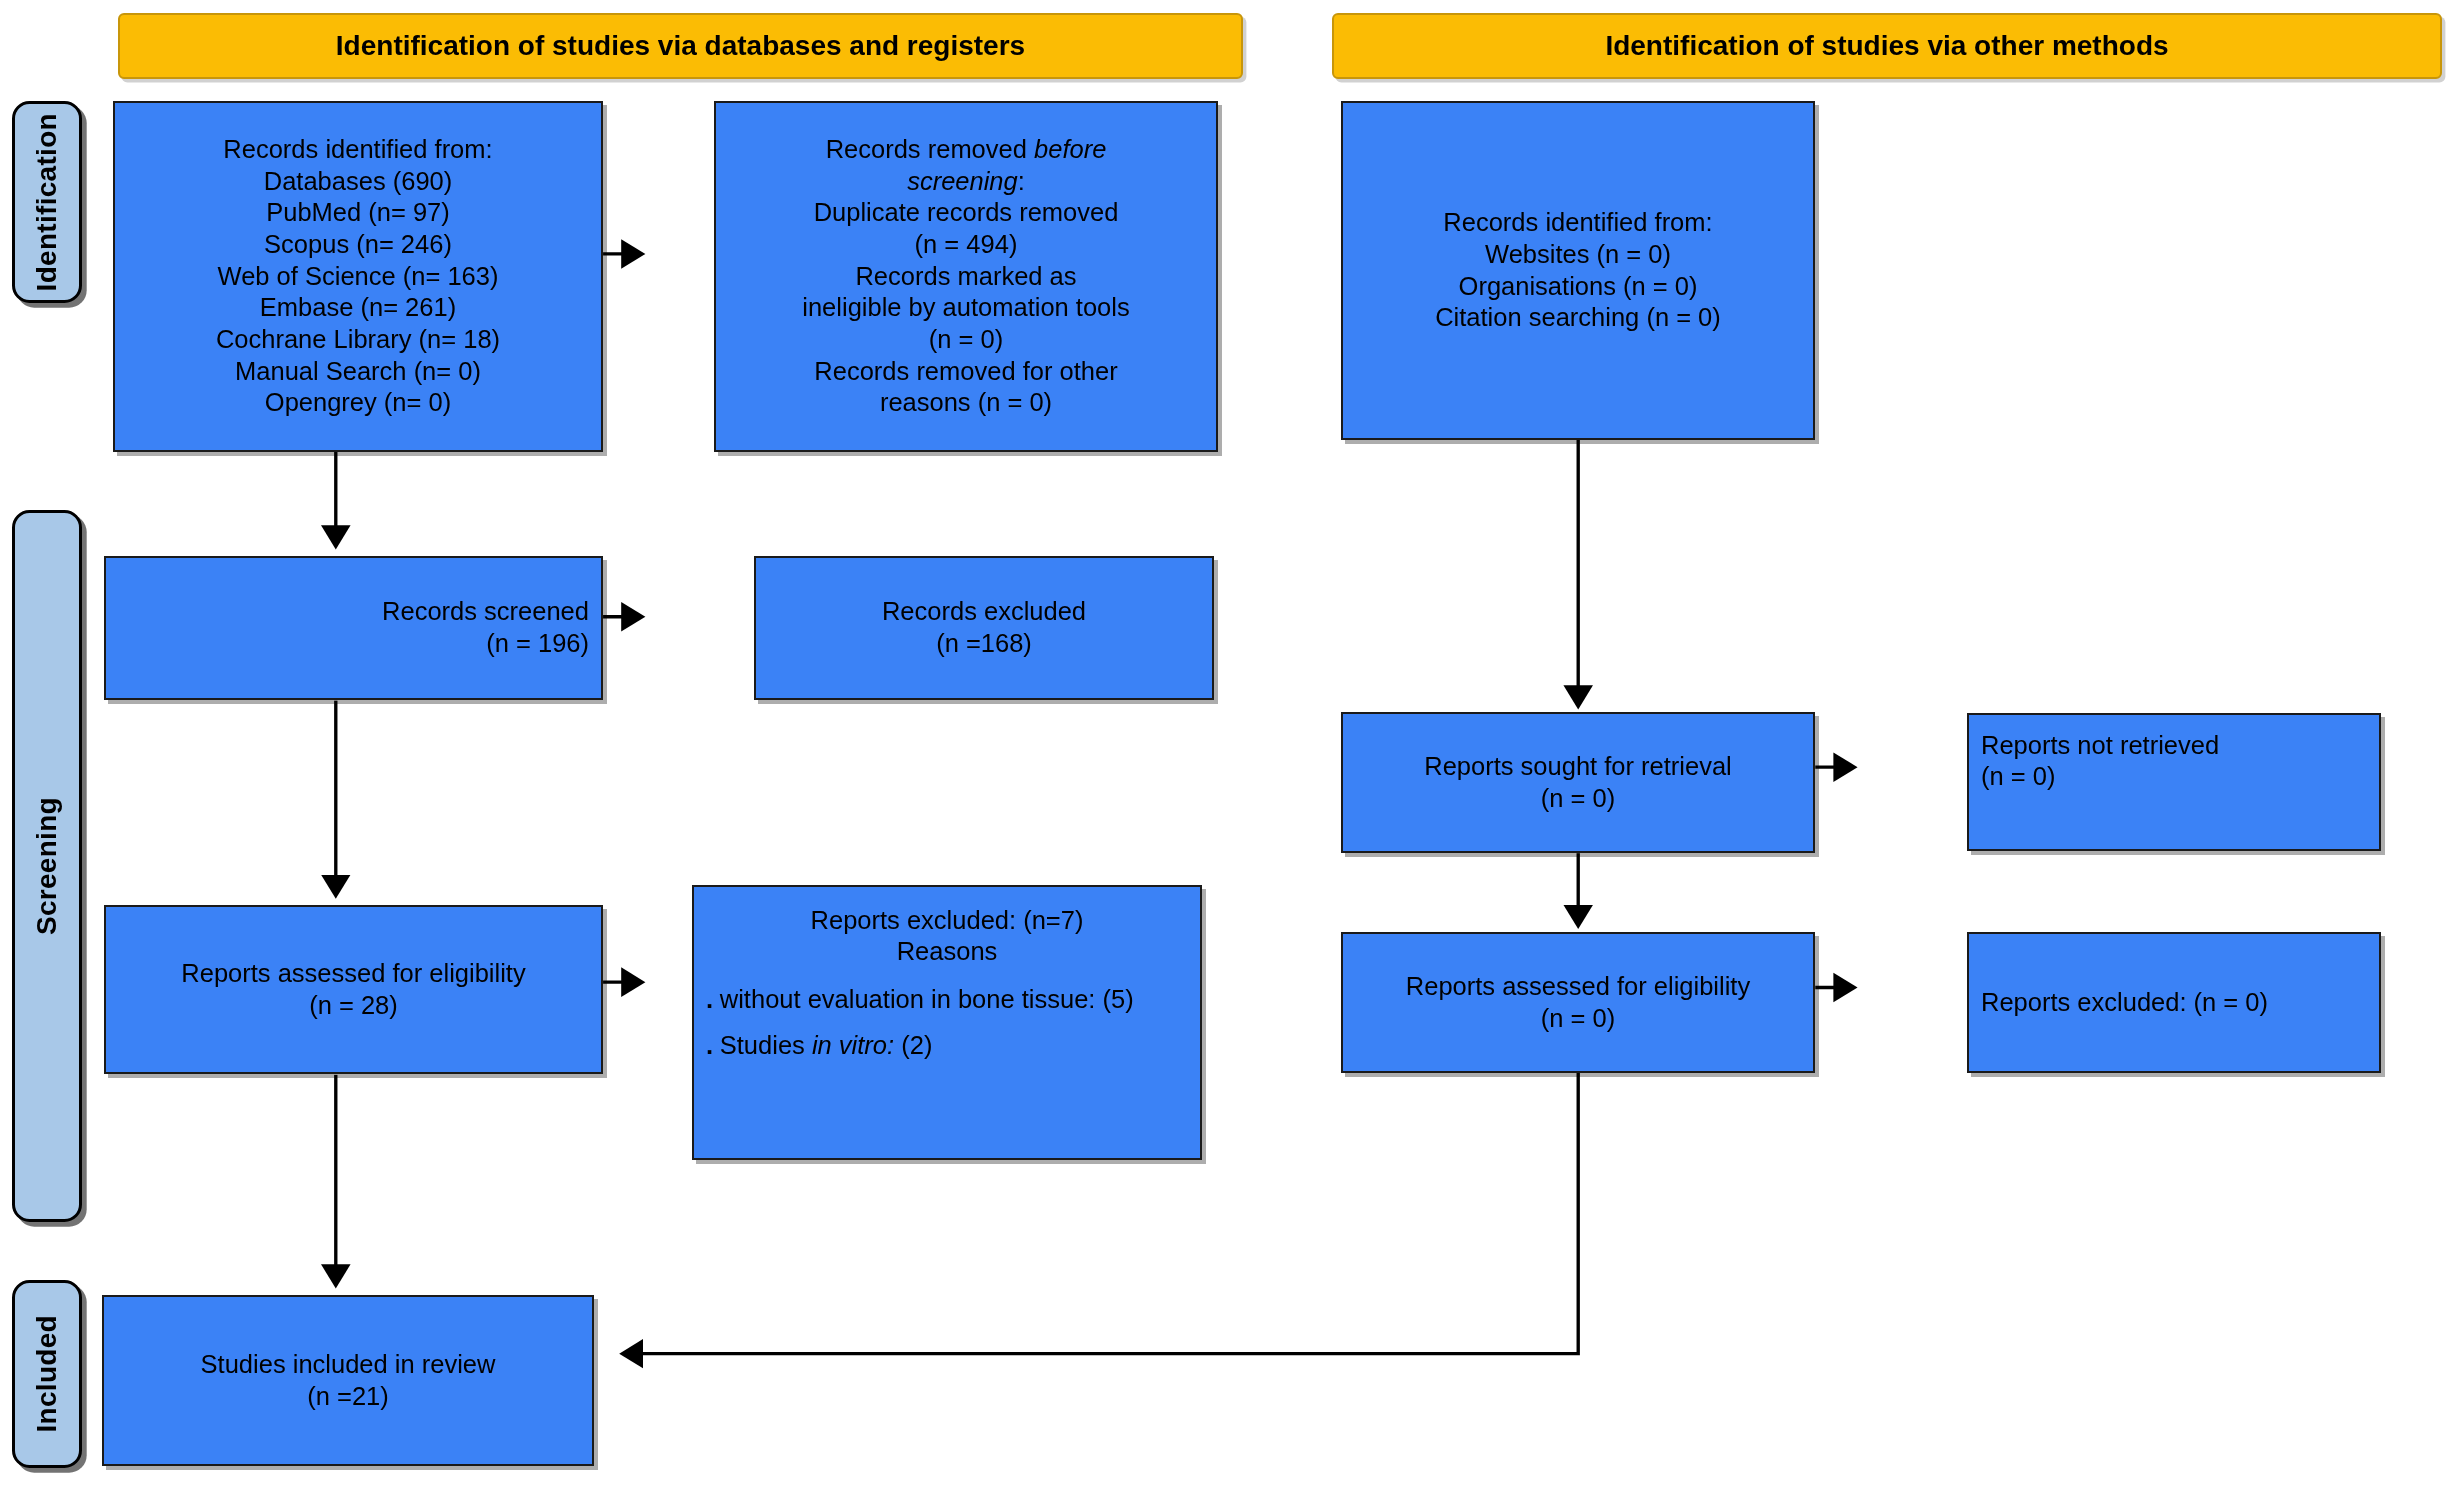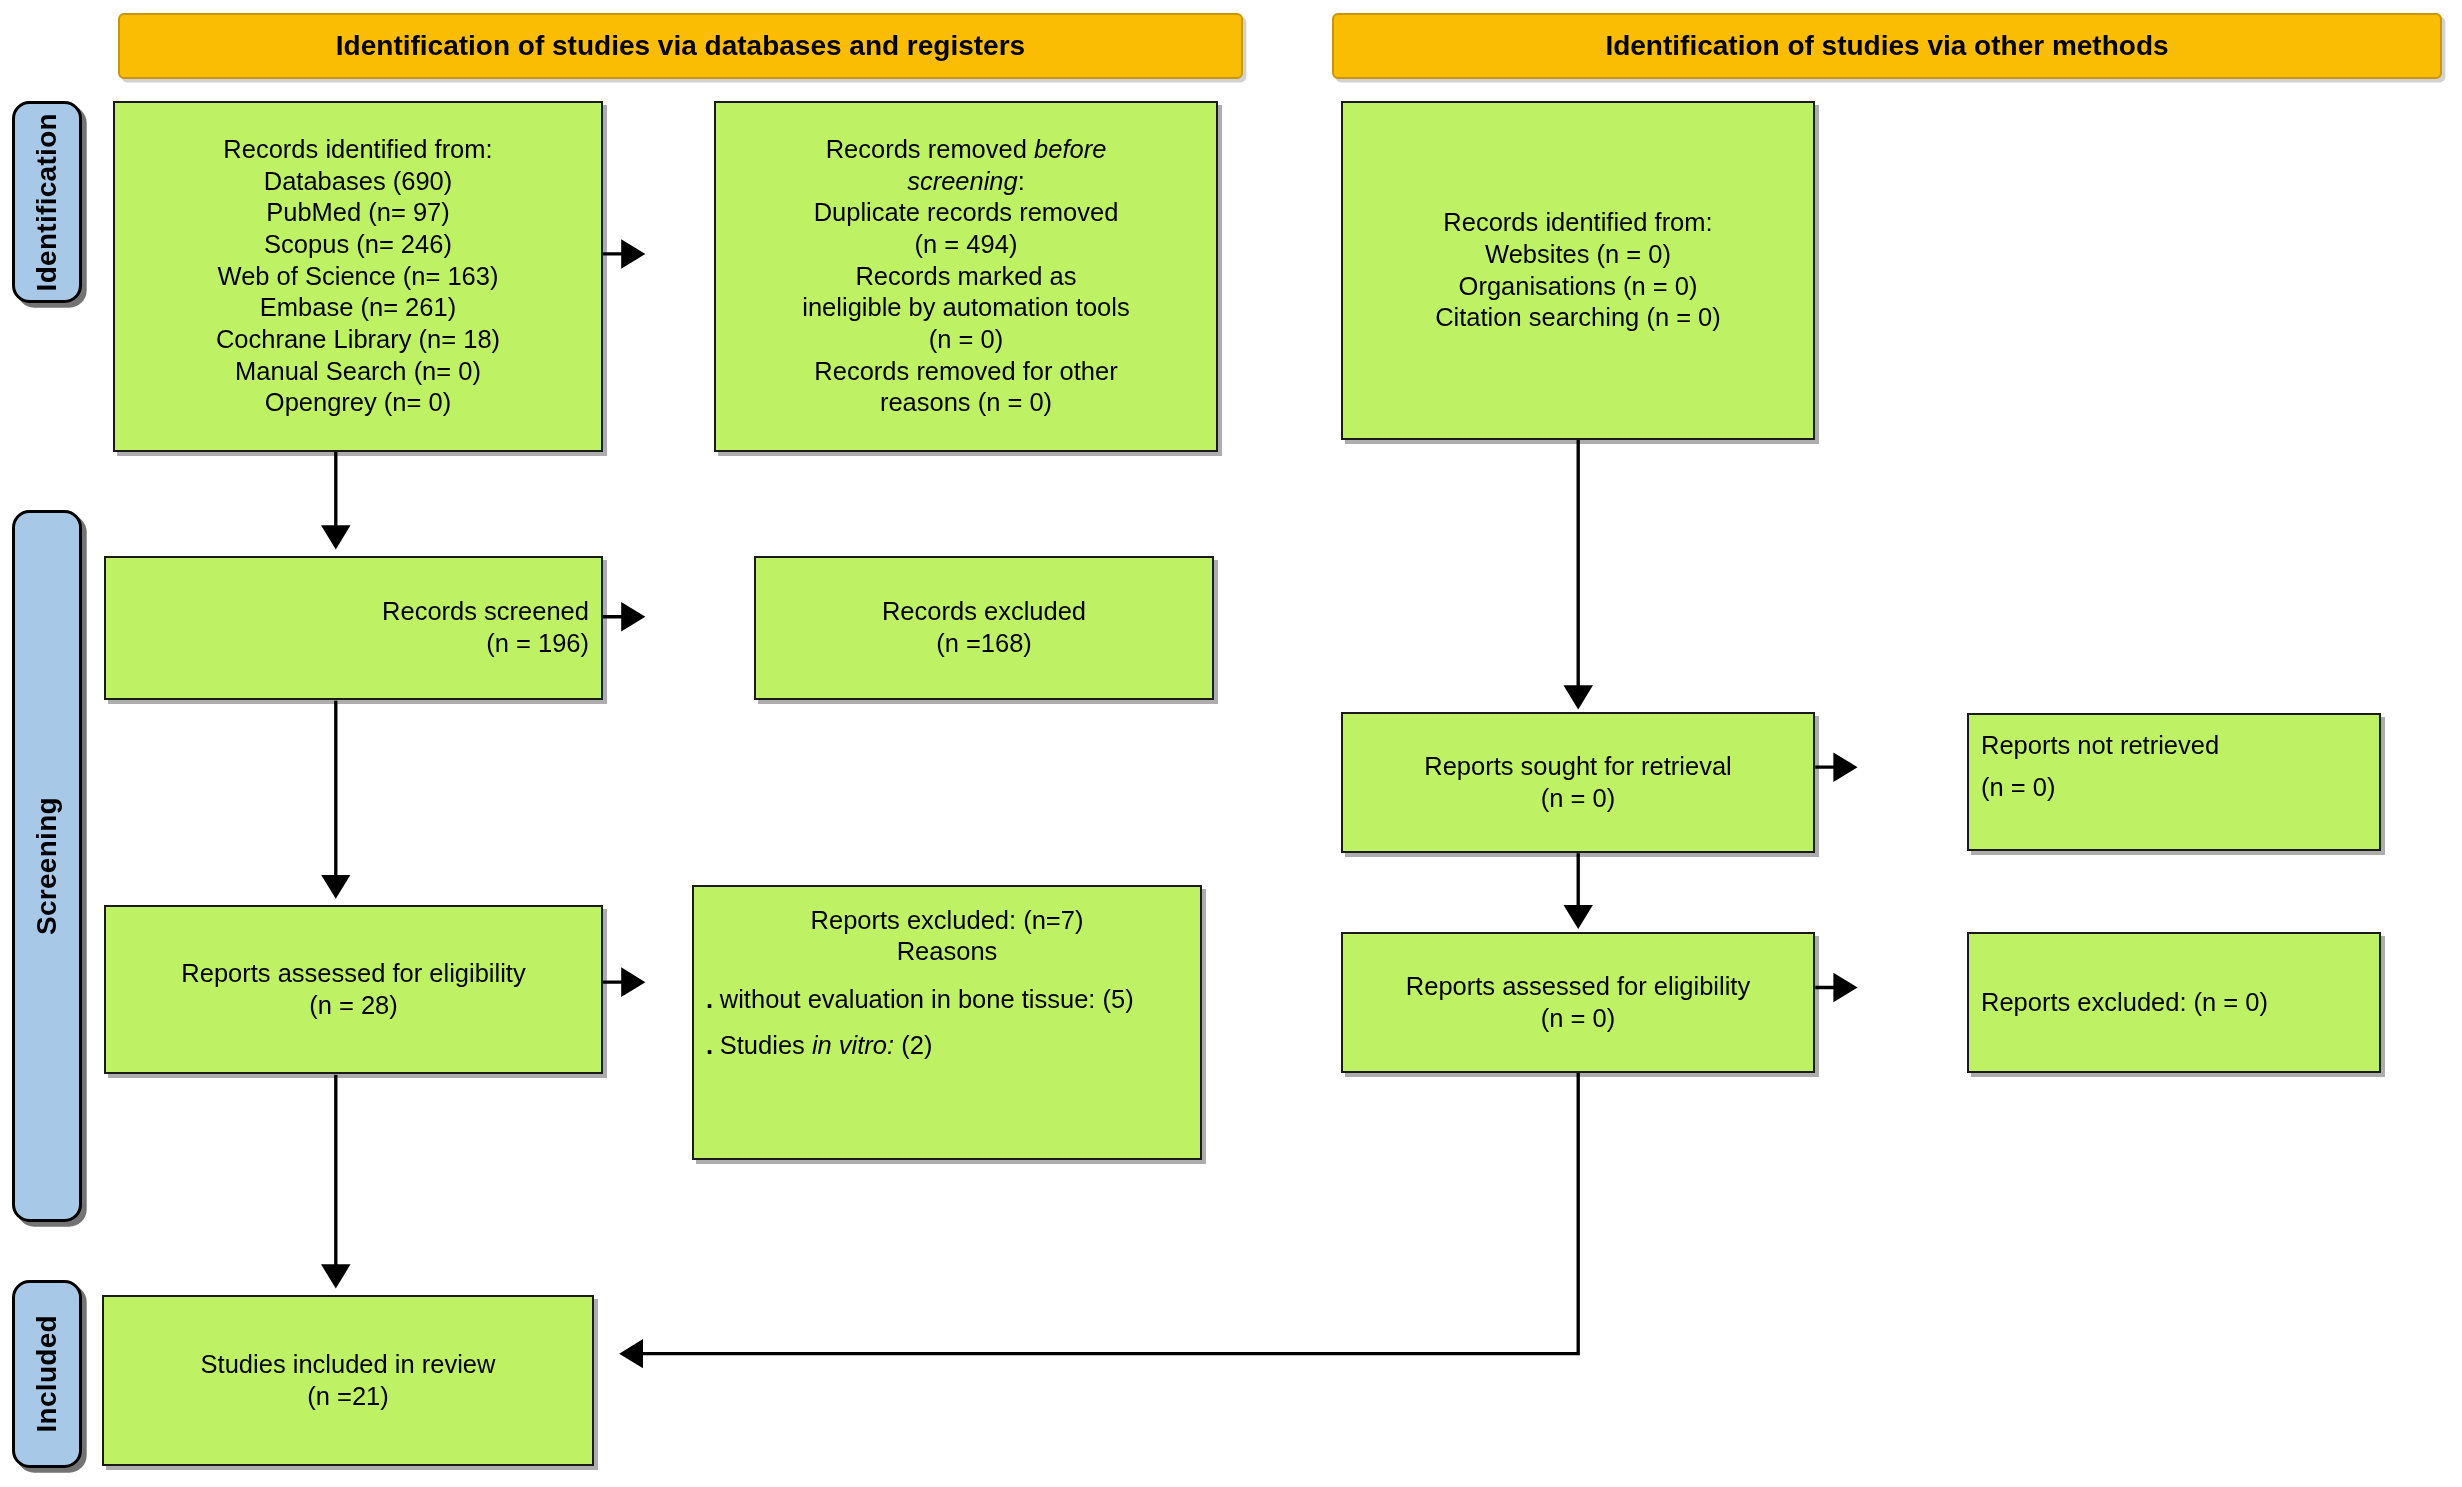--- a/index.html
+++ b/index.html
@@ -65,21 +65,21 @@
     font-weight: bold;
     font-size: 28px;
     color: #000000;
     text-align: center;
     white-space: nowrap;
   }
 
   
   .node {
     position: absolute;
-    background: #bef264;
+    background: #3b82f6;
     border: 2.7px solid #1a1a1a;
     box-sizing: border-box;
     box-shadow: 4px 4px 0 rgba(0,0,0,0.32);
     display: flex;
     flex-direction: column;
     justify-content: center;
     padding: 6.7px 12px;
   }
   .node .line {
     font-size: 25.5px;
@@ -230,21 +230,21 @@
     <div class="line">Websites (n = 0)</div>
     <div class="line">Organisations (n = 0)</div>
     <div class="line">Citation searching (n = 0)</div>
   </div>
 
   <div class="node" style="left:1341px; top:712px; width:474px; height:141px;">
     <div class="line">Reports sought for retrieval</div>
     <div class="line">(n = 0)</div>
   </div>
 
-  <div class="node align-left" style="left:1967px; top:713px; width:414px; height:138px; justify-content:flex-start; padding-top:14.8px;gap:11px;">
+  <div class="node align-left" style="left:1967px; top:713px; width:414px; height:138px; justify-content:flex-start; padding-top:14.8px;">
     <div class="line">Reports not retrieved</div>
     <div class="line">(n = 0)</div>
   </div>
 
   <div class="node" style="left:1341px; top:932px; width:474px; height:141px;">
     <div class="line">Reports assessed for eligibility</div>
     <div class="line">(n = 0)</div>
   </div>
 
   <div class="node align-left" style="left:1967px; top:932px; width:414px; height:141px; justify-content:center;">

